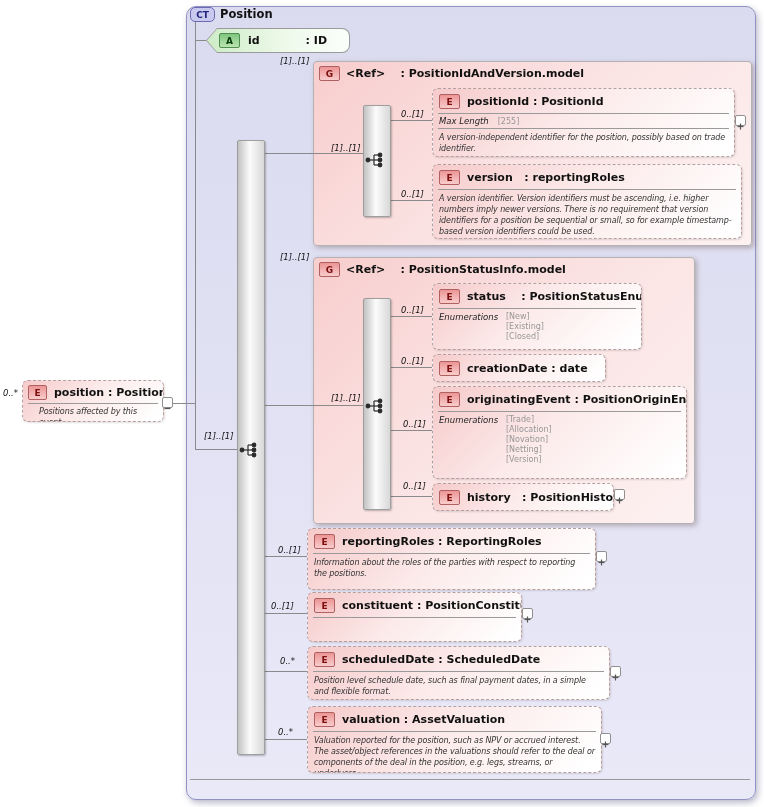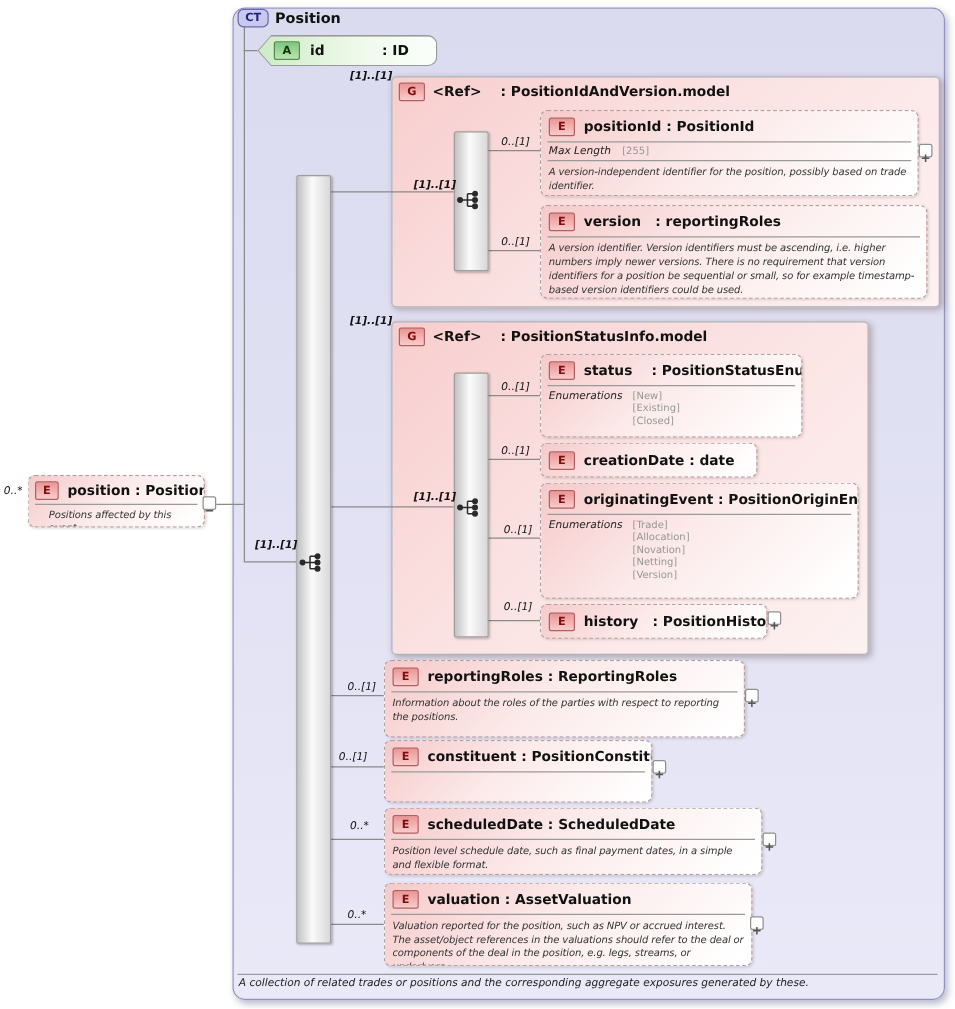--- a/index.html
+++ b/index.html
@@ -26,28 +26,28 @@
         background:linear-gradient(135deg,#f6caca 0%,#fceaea 45%,#ffffff 95%);box-shadow:1px 1px 2px rgba(0,0,0,.12);}
   .head{display:flex;align-items:center;gap:7px;padding:5px 6px 2px 6px;}
   .ebox.single .head{padding-top:6px;}
   .badge{flex:none;display:inline-flex;align-items:center;justify-content:center;width:19px;height:13px;
          font-size:9px;font-weight:bold;border-radius:2px;}
   .badge.e,.badge.g{border:1px solid #b06060;background:linear-gradient(180deg,#ec9595 0%,#f8cccc 100%);color:#7c0f0f;}
   .badge.a{border:1px solid #4e8e4e;background:linear-gradient(180deg,#7fc67f 0%,#bbe4af 100%);color:#0a3a0a;}
   .title{font-size:11px;font-weight:bold;color:#111;white-space:pre;}
   .sep{border-top:1px solid #9a9a9a;margin:2px 5px 2px 5px;}
   .desc{font-style:italic;font-size:8px;line-height:11px;color:#333;padding:1px 6px 0 6px;letter-spacing:-0.1px;}
-  .facetrow{display:flex;align-items:flex-start;font-size:8.5px;padding:0 6px;}
+  .facetrow{display:flex;align-items:flex-end;font-size:8.5px;padding:0 6px;}
   .facetlabel{font-style:italic;color:#222;}
   .facetvalue{color:#979797;font-size:8px;margin-left:9px;}
   .enumrow{display:flex;font-size:8.5px;padding:1px 6px 0 6px;}
   .enumlabel{flex:none;width:61px;margin-right:6px;font-style:italic;color:#222;}
   .enumvalues{color:#979797;font-size:8px;line-height:10px;}
   .card{position:absolute;font-size:8.5px;font-style:italic;color:#111;white-space:nowrap;}
-  .card.req{font-weight:bold;}
+  .card.req{font-weight:normal;}
   .pm{position:absolute;width:11px;height:11px;background:#fff;border:1px solid #909090;border-radius:2px;box-sizing:border-box;}
   .note{position:absolute;left:191px;top:782px;width:555px;font-style:italic;font-size:8.5px;color:#222;}
   
   .attr-outer{position:absolute;left:206px;top:28px;width:144px;height:25px;background:#9a9a9a;border-radius:8px;
       clip-path:polygon(11px 0,100% 0,100% 100%,11px 100%,0 50%);}
   .attr-inner{position:absolute;left:1px;top:1px;right:1px;bottom:1px;border-radius:7px;
       clip-path:polygon(10px 0,100% 0,100% 100%,10px 100%,0 50%);
       background:linear-gradient(90deg,#cdecc6 0%,#eef9ea 55%,#fbfffb 100%);
       display:flex;align-items:center;gap:8px;padding-left:12px;}
 </style>
@@ -321,15 +321,14 @@
   </div>
   <div class="pm" style="left:600px;top:733px;">
     <svg width="9" height="9" viewBox="0 0 9 9">
         <g stroke="#555" stroke-width="1.2">
           <line x1="1.5" y1="4.5" x2="7.5" y2="4.5"></line>
           <line x1="4.5" y1="1.5" x2="4.5" y2="7.5"></line>
         </g>
       </svg>
   </div>
 
-  <div class="note">A collection of related trades or positions and the corresponding aggregate exposures generated by these.</div>
 
 </div>
 
 </body></html>

